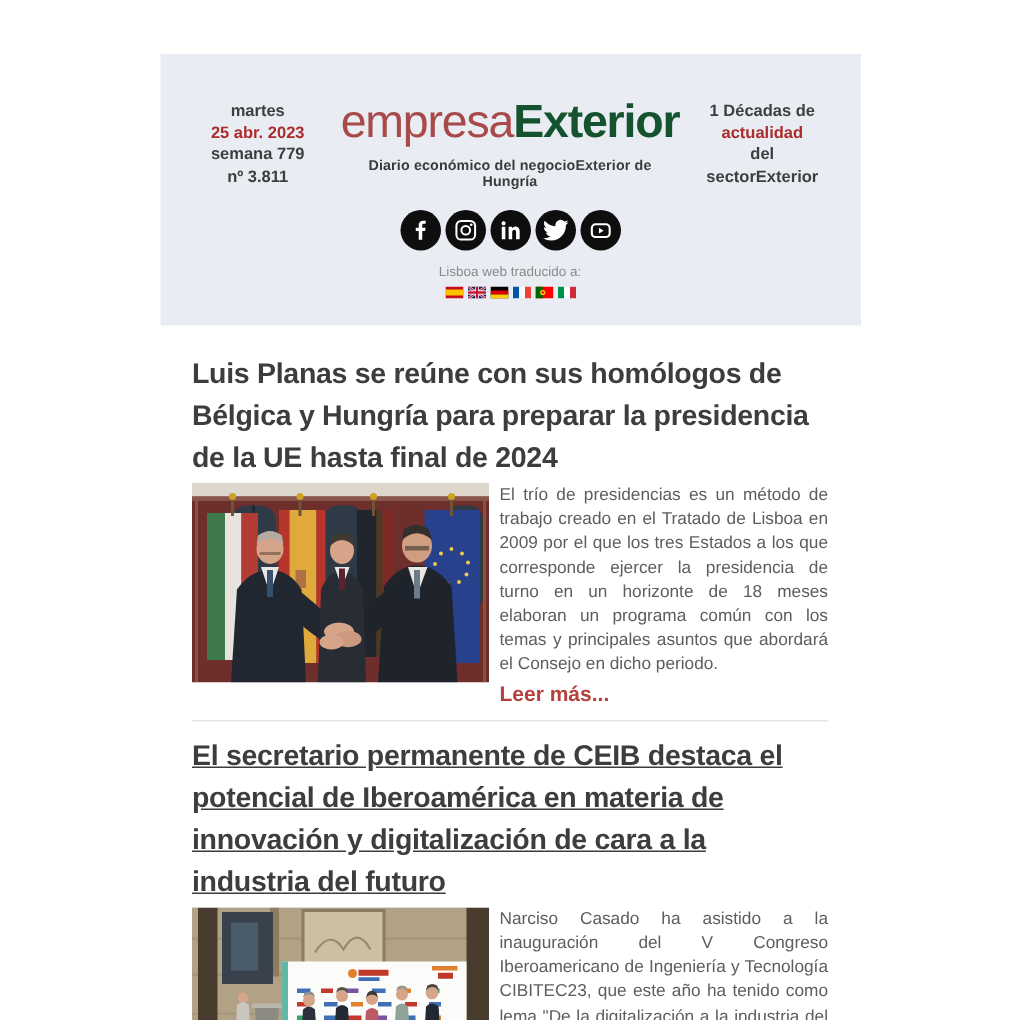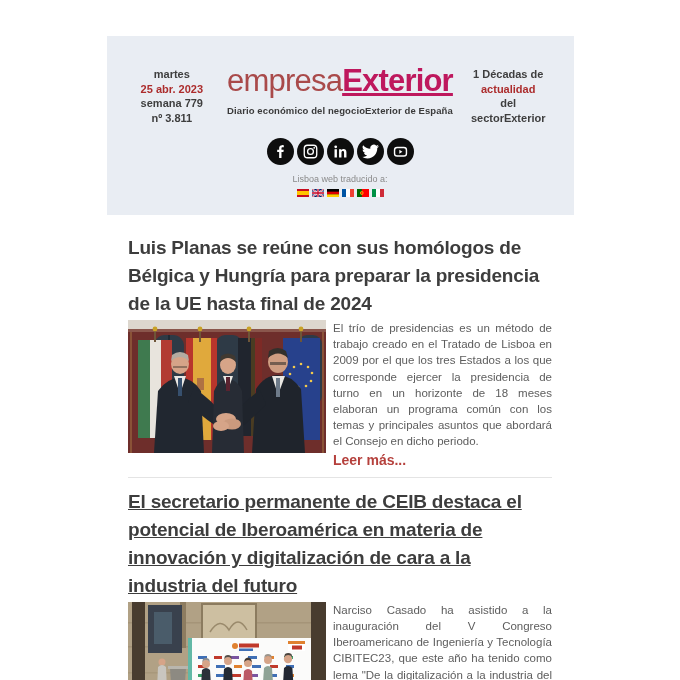--- a/index.html
+++ b/index.html
@@ -22,21 +22,21 @@
     width: 122px; text-align: center;
     font-size: 11px; font-weight: bold; color: #3e3e3e;
     line-height: 14.5px; padding-top: 2px;
   }
   .side-block .red { color: #ac2c2c; }
   .logo-block { flex: 1; text-align: center; }
   .logo {
     font-size: 31px; letter-spacing: -0.8px; color: #a94a4a;
     line-height: 32px; white-space: nowrap;
   }
-  .logo .logo-bold { font-weight: bold; color: #be185d; text-decoration: underline; }
+  .logo .logo-bold { font-weight: bold; color: #14532d; }
   .tagline {
     font-size: 9.5px; font-weight: bold; color: #3a3a3a;
     margin-top: 8px; letter-spacing: 0.1px;
   }
   .social-row { display: flex; justify-content: center; gap: 3px; margin-top: 13px; }
   .social-btn {
     width: 27px; height: 27px; border-radius: 50%;
     background: #0e0e0e; display: flex; align-items: center; justify-content: center;
     cursor: pointer;
   }
@@ -80,21 +80,21 @@
   <header class="header">
     <div class="header-top">
       <div class="side-block">
         <div>martes</div>
         <div class="red">25 abr. 2023</div>
         <div>semana 779</div>
         <div>nº 3.811</div>
       </div>
       <div class="logo-block">
         <div class="logo"><span>empresa</span><span class="logo-bold">Exterior</span></div>
-        <div class="tagline">Diario económico del negocioExterior de España</div>
+        <div class="tagline">Diario económico del negocioExterior de Hungría</div>
       </div>
       <div class="side-block">
         <div>1 Décadas de</div>
         <div class="red">actualidad</div>
         <div>del</div>
         <div>sectorExterior</div>
       </div>
     </div>
 
     <div class="social-row">

